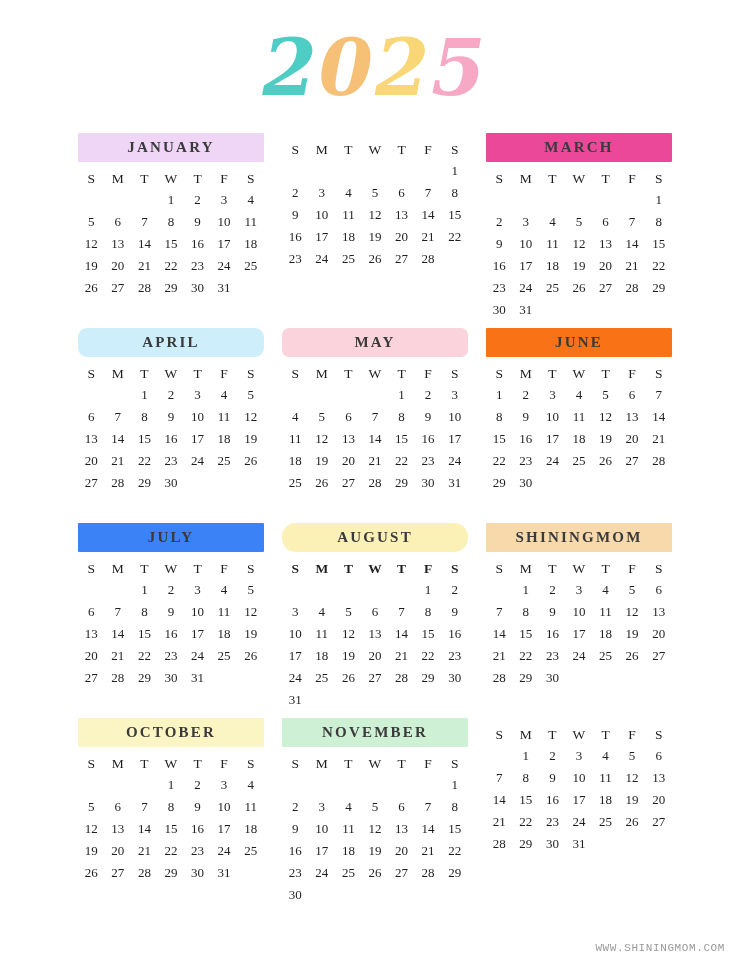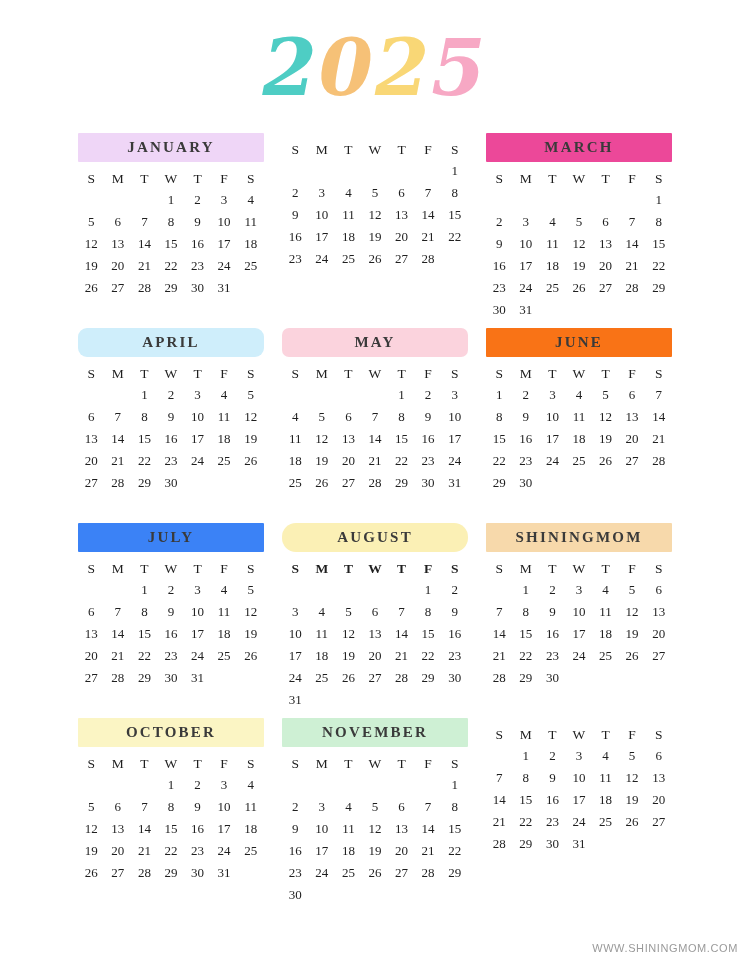--- a/index.html
+++ b/index.html
@@ -87,23 +87,23 @@
     height: 17px;
   }
   
   .month-cell.current th {
     font-weight: 700;
   }
 
   
   #footer {
     position: absolute;
-    right: 12px;
+    right: 25px;
     bottom: 16px;
-    font-family: Liberation Sans, sans-serif;
+    font-family: Liberation Mono, monospace;
     font-size: 11px;
     letter-spacing: 0.6px;
     color: #9a9a9a;
     margin-left: 31px;
   }
 </style>
 </head>
 <body>
 
 <h1 id="year-title">

